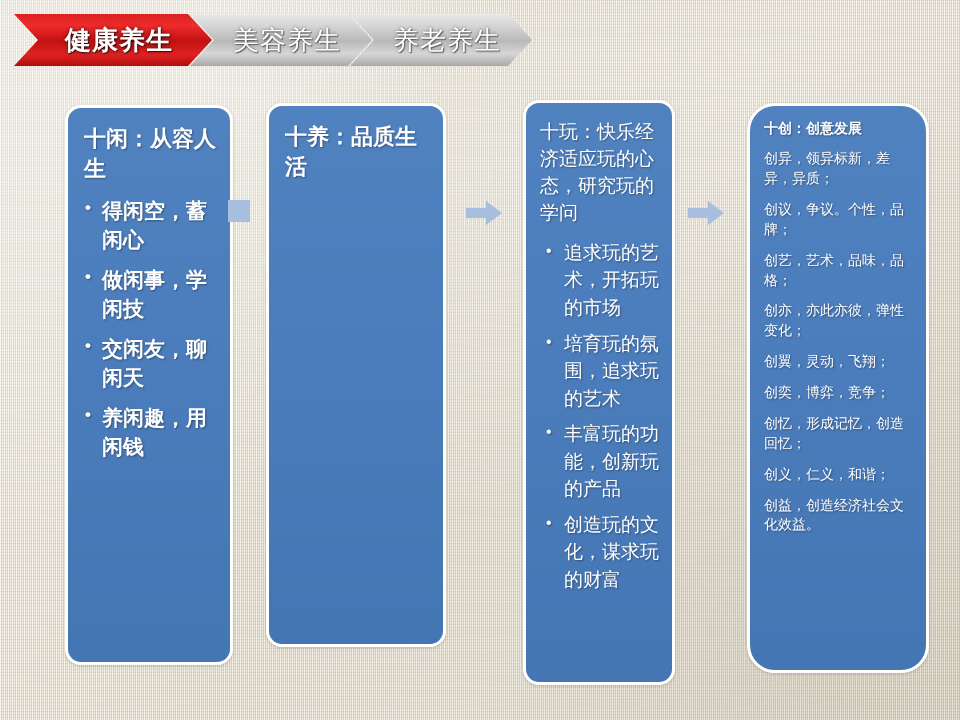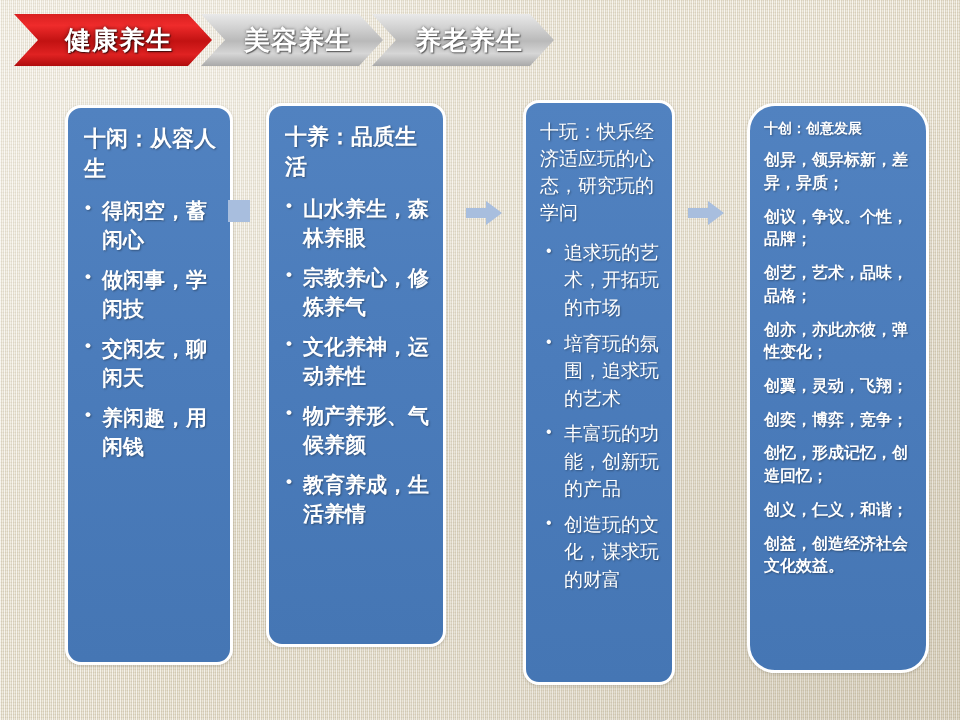--- a/index.html
+++ b/index.html
@@ -26,21 +26,21 @@
     z-index:0;
   }
   #canvas-bg:after{
     content:"";position:absolute;inset:0;
     background:
       radial-gradient(ellipse at 20% 12%, rgba(255,255,255,.35), rgba(255,255,255,0) 55%),
       radial-gradient(ellipse at 85% 90%, rgba(150,138,112,.18), rgba(0,0,0,0) 60%);
   }
 
   
-  #tabbar{position:absolute;left:14px;top:14px;height:52px;z-index:5;display:flex;align-items:flex-start;gap:11px;}
+  #tabbar{position:absolute;left:14px;top:14px;height:52px;z-index:5;display:flex;align-items:flex-start;}
   .tab{
     position:relative;height:52px;display:flex;align-items:center;justify-content:center;
     box-sizing:border-box;
     -webkit-clip-path:polygon(0 0, calc(100% - 24px) 0, 100% 50%, calc(100% - 24px) 100%, 0 100%, 24px 50%);
     clip-path:polygon(0 0, calc(100% - 24px) 0, 100% 50%, calc(100% - 24px) 100%, 0 100%, 24px 50%);
   }
   .tab-label{
     font-size:26px;font-weight:bold;color:#ffffff;letter-spacing:1px;
     padding-left:26px;padding-right:14px;white-space:nowrap;line-height:1;
   }
@@ -48,21 +48,21 @@
     width:198px;margin-left:0;
     background:linear-gradient(180deg,#d92020 0%,#ef2b2b 22%,#c21212 52%,#e02222 78%,#b00d0d 100%);
   }
   #tab-0 .tab-label{
     text-shadow:0 0 4px rgba(0,0,0,.55),1px 1px 1px rgba(0,0,0,.6);
   }
   .tab-gray{
     background:linear-gradient(180deg,#e9e9e9 0%,#d2d2d2 26%,#b9b9b9 52%,#d6d6d6 76%,#a9a9a9 100%);
   }
   .tab-gray .tab-label{
-    color:#ffffff;font-weight:bold;
+    color:#ffffff;font-weight:normal;
     text-shadow:0 0 3px rgba(90,90,90,.9),1px 1px 1px rgba(70,70,70,.8);
   }
   #tab-1{width:182px;margin-left:-22px;}
   #tab-2{width:182px;margin-left:-22px;}
 
   
   .card{
     position:absolute;z-index:4;box-sizing:border-box;
     background:linear-gradient(180deg,#5182c0 0%,#4b7cbb 45%,#4576b4 100%);
     border:3px solid #ffffff;border-radius:16px;
@@ -102,21 +102,21 @@
   #card-2 ul{padding-left:4px;}
   #card-2 li{
     font-size:19px;font-weight:normal;line-height:1.45;
     padding-left:20px;margin-bottom:8px;text-indent:0;
   }
   #card-2 li:before{font-size:16px;left:2px;top:0;}
 
   
   #card-3{padding:13px 12px 8px 14px;}
   #card-3 .card-title{font-size:14px;font-weight:bold;line-height:1.3;margin-bottom:12px;}
-  #card-3 p{font-size:16px;font-weight:bold;line-height:1.42;margin-bottom:11px;}
+  #card-3 p{font-size:14px;font-weight:normal;line-height:1.42;margin-bottom:11px;}
 
   
   .connector{position:absolute;z-index:6;}
   #connector-0{
     left:228px;top:200px;width:22px;height:22px;
     background:#a8bede;
   }
   .arrow-connector{width:36px;height:26px;}
   .arrow-connector svg{display:block;width:36px;height:26px;}
   #connector-1{left:466px;top:200px;}
@@ -144,27 +144,20 @@
   <ul>
     <li>得闲空，蓄闲心</li>
     <li>做闲事，学闲技</li>
     <li>交闲友，聊闲天</li>
     <li>养闲趣，用闲钱</li>
   </ul>
 </div>
 
 <div class="card" id="card-1" style="left:254px;top:103px;width:180px;height:544px;">
   <div class="card-title">十养：品质生活</div>
-  <ul>
-    <li>山水养生，森林养眼</li>
-    <li>宗教养心，修炼养气</li>
-    <li>文化养神，运动养性</li>
-    <li>物产养形、气候养颜</li>
-    <li>教育养成，生活养情</li>
-  </ul>
 </div>
 
 <div class="card" id="card-2" style="left:511px;top:100px;width:152px;height:585px;">
   <div class="card-title">十玩：快乐经济适应玩的心态，研究玩的学问</div>
   <ul>
     <li>追求玩的艺术，开拓玩的市场</li>
     <li>培育玩的氛围，追求玩的艺术</li>
     <li>丰富玩的功能，创新玩的产品</li>
     <li>创造玩的文化，谋求玩的财富</li>
   </ul>

